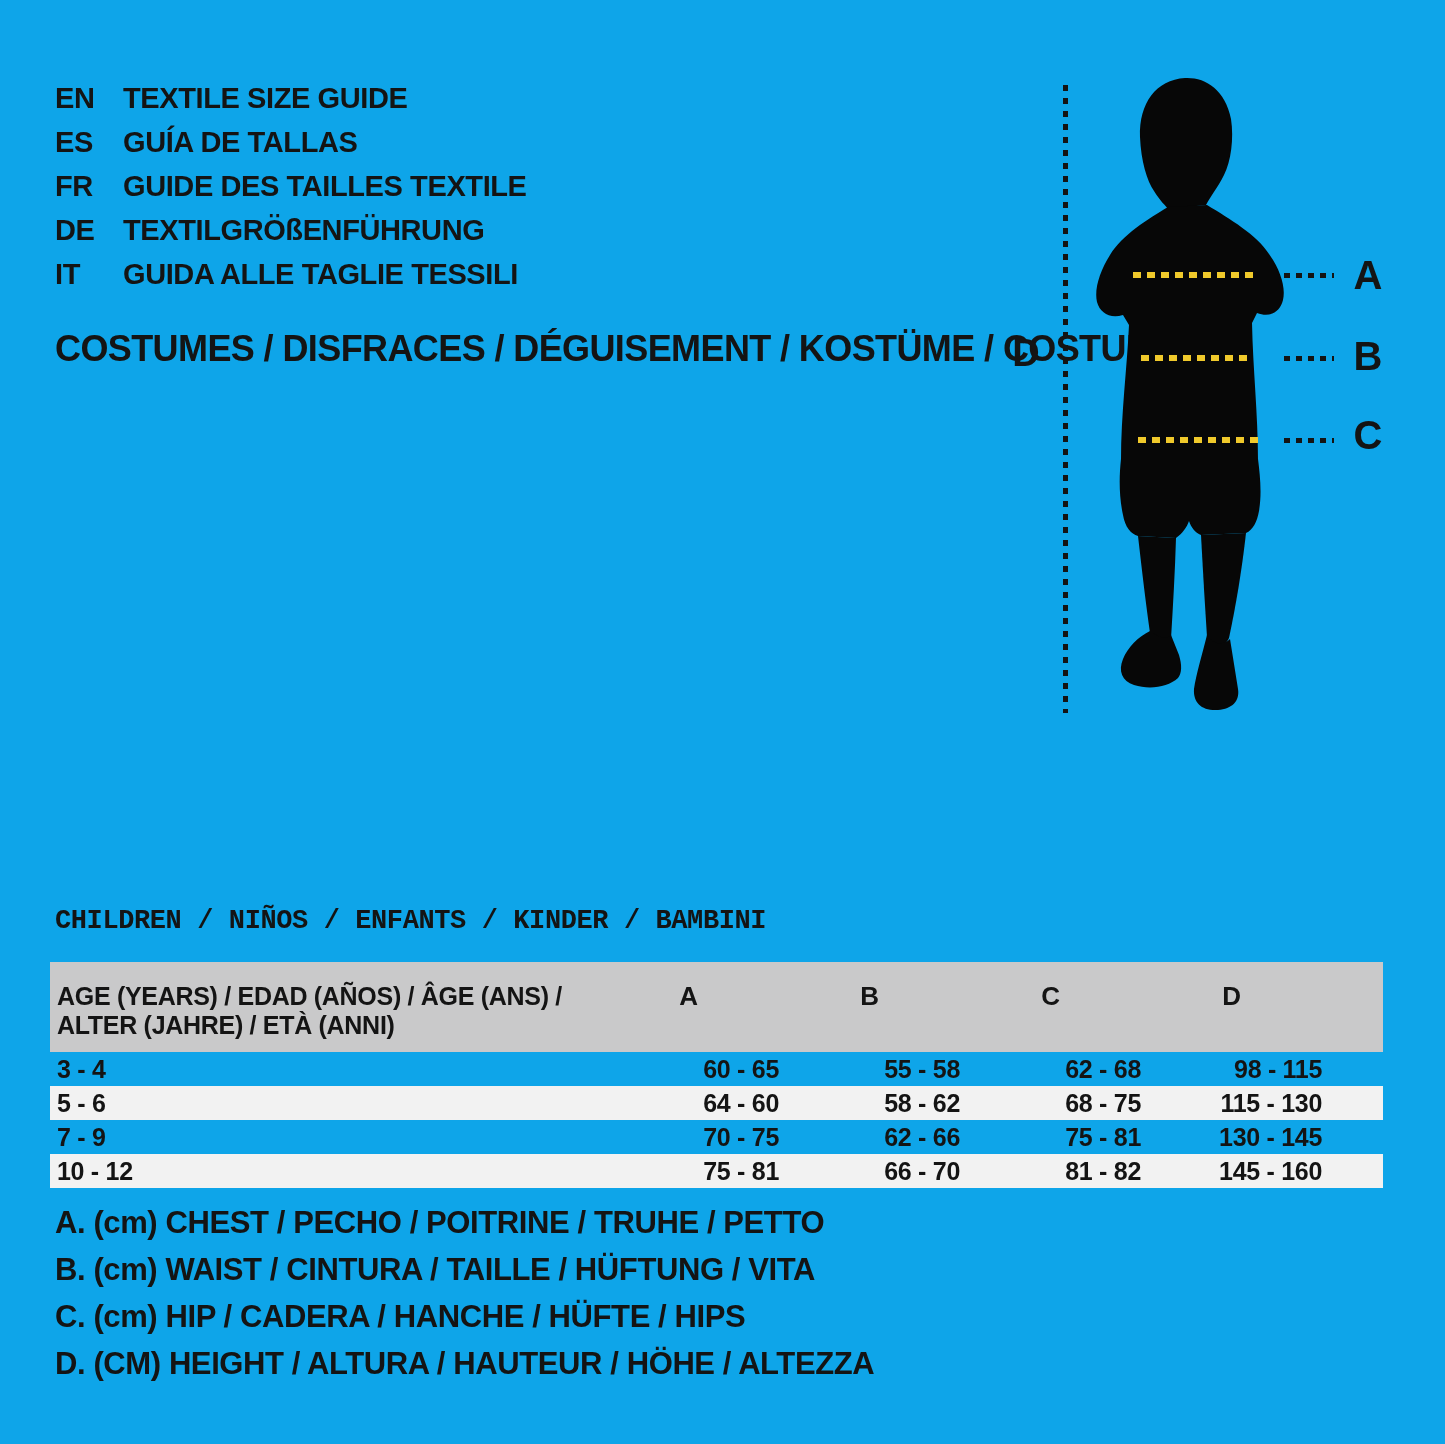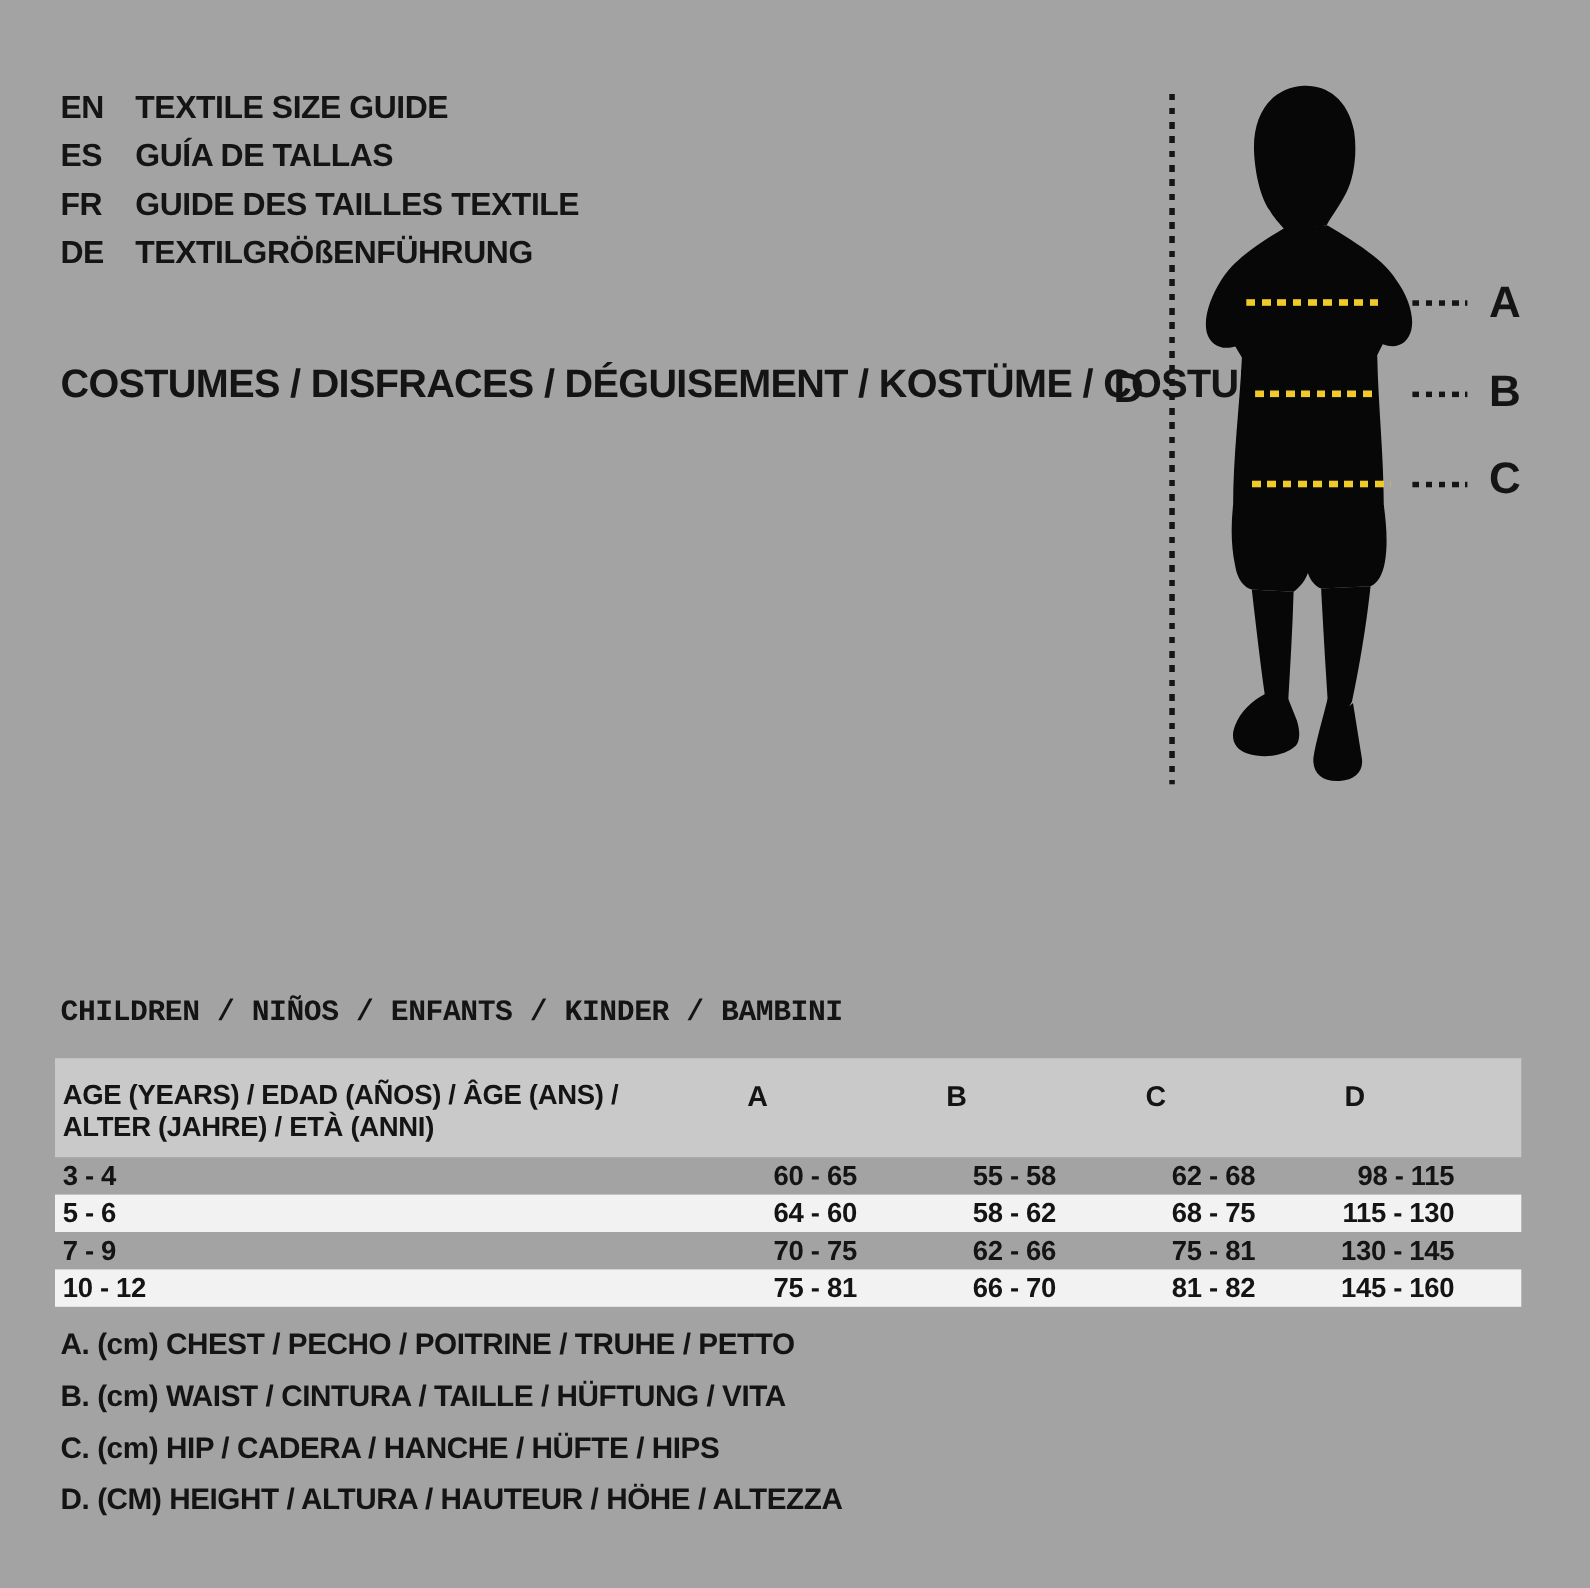--- a/index.html
+++ b/index.html
@@ -6,21 +6,21 @@
     --ink:#141414;
     --yellow:#f0c92b;
     --header-gray:#c9c9ca;
     --stripe:#f2f2f2;
   }
   html,body{margin:0;padding:0;background:#fff;}
   .page{
     position:relative;
     width:1445px;
     height:1444px;
-    background:#a3a3a3;
+    background:#0ea5e9;
     font-family:"Liberation Sans", sans-serif;
     color:var(--ink);
     overflow:hidden;
   }
   
   .lang-list{position:absolute;left:55px;top:76px;}
   .lang-row{height:44px;line-height:44px;font-size:29px;font-weight:bold;letter-spacing:-0.4px;white-space:nowrap;}
   .lang-code{display:inline-block;width:68px;}
   
   .category{
@@ -68,39 +68,42 @@
   .t-row{display:grid;grid-template-columns:548px 181px 181px 181px 181px 1fr;}
   .t-head{background:var(--header-gray);min-height:64px;padding:20px 0 6px 0;}
   .t-head .age-head{padding-left:7px;font-size:25px;line-height:29px;}
   .t-head .col-letter{font-size:26px;line-height:29px;text-align:center;}
   .t-body .t-row{height:34px;line-height:34px;font-size:25px;}
   .t-body .t-row:nth-child(even){background:var(--stripe);}
   .t-body .age-cell{padding-left:7px;}
   .t-body .val-cell{text-align:right;}
   
   .legend{position:absolute;left:55px;top:1199px;margin:0;padding:0;list-style:none;}
-  .legend li{height:47px;line-height:47px;font-size:27px;font-weight:bold;letter-spacing:-0.4px;white-space:nowrap;}
+  .legend li{height:47px;line-height:47px;font-size:31px;font-weight:bold;letter-spacing:-0.4px;white-space:nowrap;}
 </style>
 </head>
 <body>
 
 <div class="page">
 
   <div class="lang-list">
     <div class="lang-row">
       <span class="lang-code">EN</span><span>TEXTILE SIZE GUIDE</span>
     </div>
     <div class="lang-row">
       <span class="lang-code">ES</span><span>GUÍA DE TALLAS</span>
     </div>
     <div class="lang-row">
       <span class="lang-code">FR</span><span>GUIDE DES TAILLES TEXTILE</span>
     </div>
     <div class="lang-row">
       <span class="lang-code">DE</span><span>TEXTILGRÖßENFÜHRUNG</span>
+    </div>
+    <div class="lang-row">
+      <span class="lang-code">IT</span><span>GUIDA ALLE TAGLIE TESSILI</span>
     </div>
   </div>
 
   <h1 class="category">COSTUMES / DISFRACES / DÉGUISEMENT / KOSTÜME / COSTUMI</h1>
 
   <div class="figure">
     <div class="vline"></div>
     <div class="d-label">D</div>
 
     <svg class="silhouette" width="200" height="640" viewBox="0 0 200 640" aria-hidden="true">

